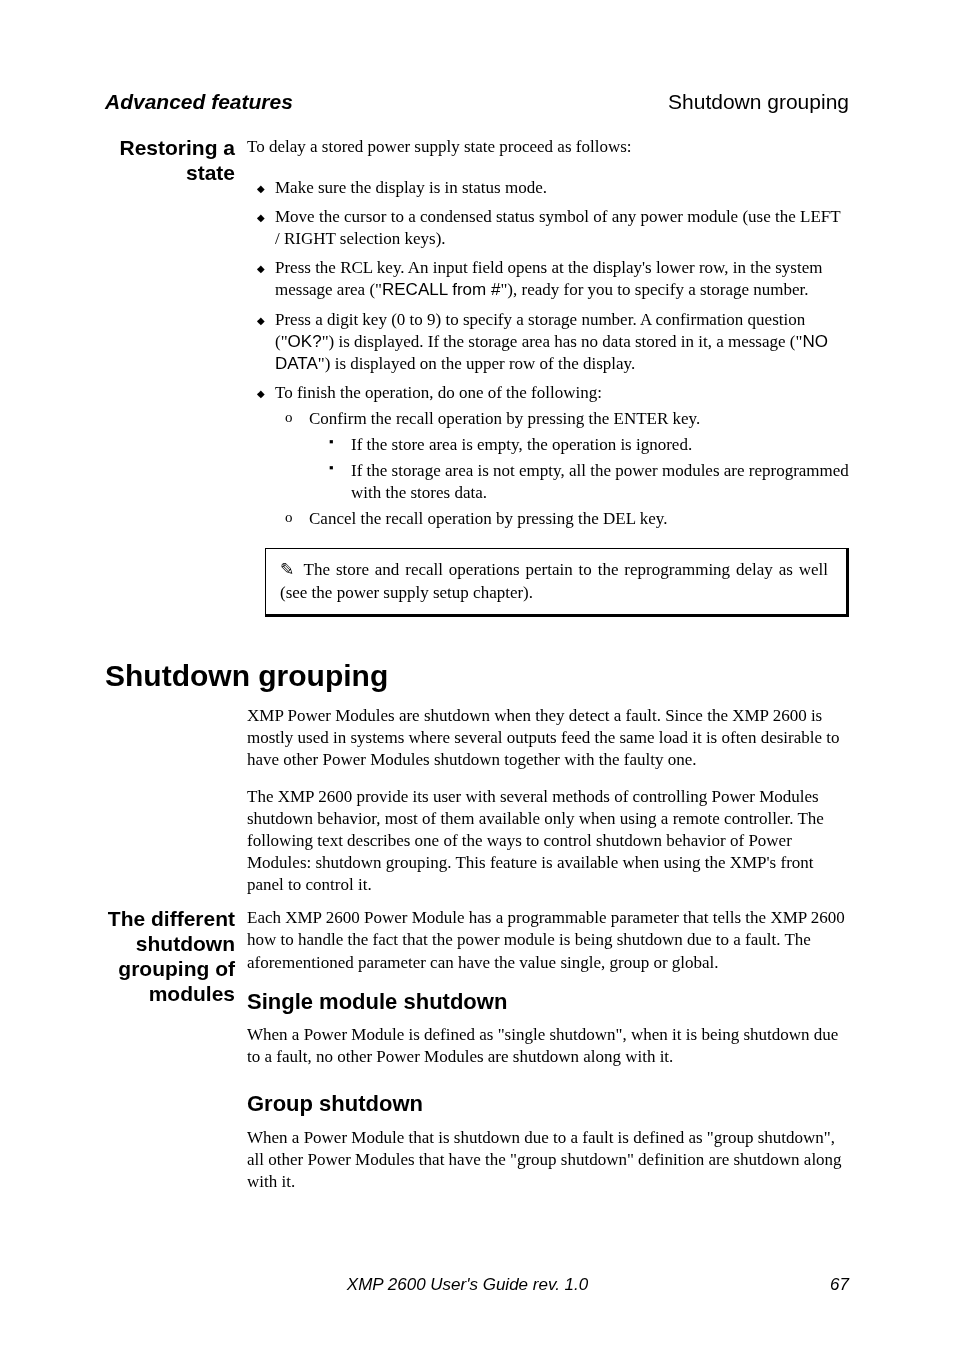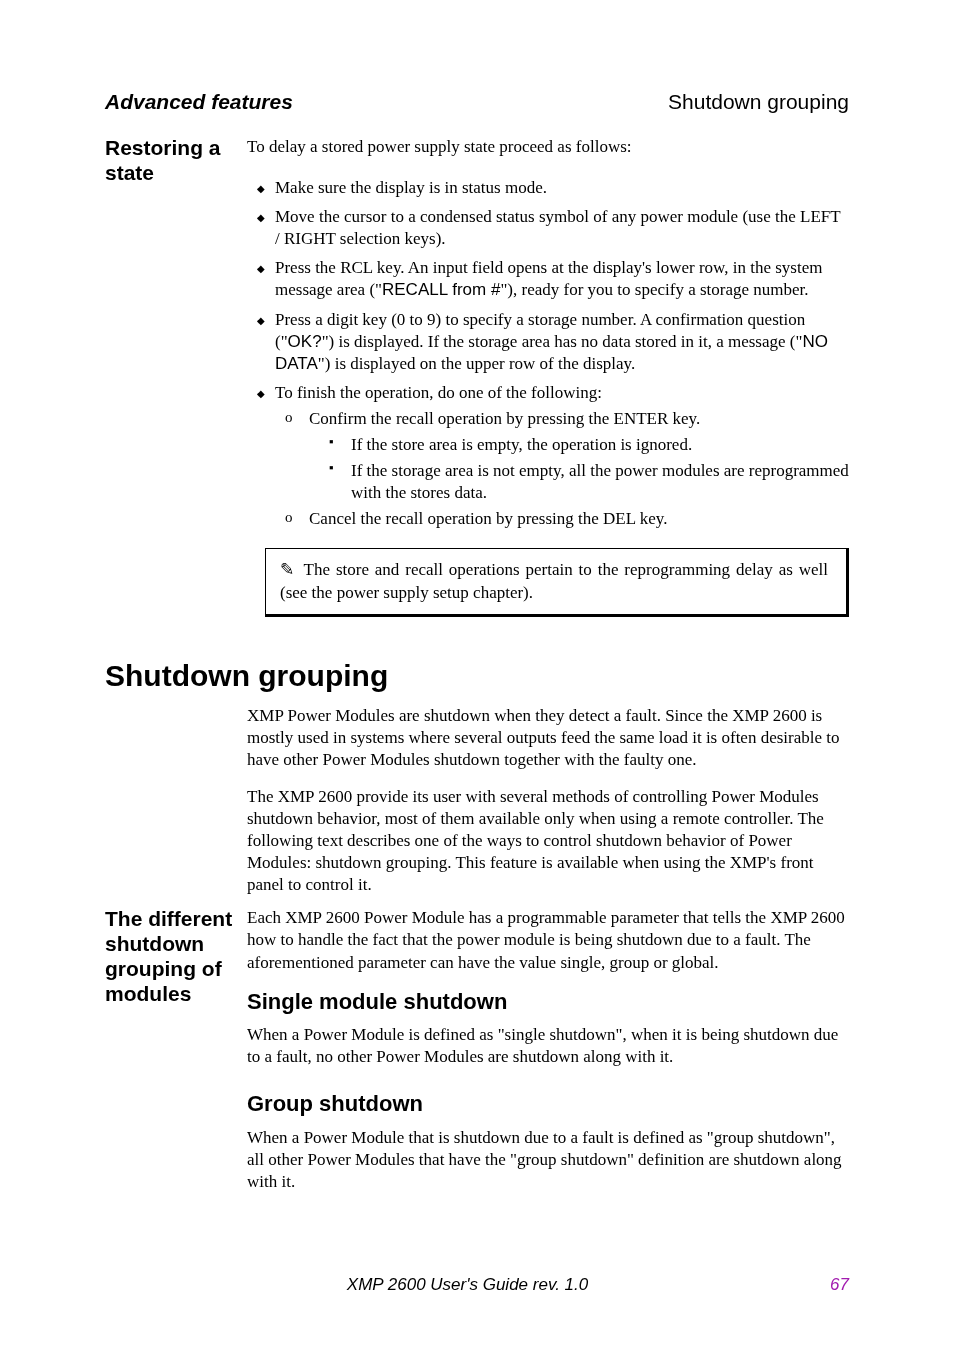--- a/index.html
+++ b/index.html
@@ -9,39 +9,39 @@
   background: #fff;
   font-family: "Times New Roman", Times, serif;
   color: #000;
   position: relative;
   padding: 90px 105px 60px 105px;
 }
 .hdr { display: flex; justify-content: space-between; font-family: "Century Gothic", Futura, sans-serif; font-size: 21px; margin-bottom: 22px; }
 .hdr-left { font-weight: bold; font-style: italic; }
 .hdr-right { font-style: normal; }
 .two-col { display: flex; }
-.side-label { width: 142px; padding-right: 12px; font-family: Arial, Helvetica, sans-serif; font-weight: bold; font-size: 21px; line-height: 1.18; }
+.side-label { width: 142px; text-align: right; padding-right: 12px; font-family: Arial, Helvetica, sans-serif; font-weight: bold; font-size: 21px; line-height: 1.18; }
 .body-col { flex: 1; font-size: 17px; line-height: 1.30; }
 .body-col p { margin-bottom: 7px; }
 ul.diamond { list-style: none; padding-left: 28px; margin-top: 19px; }
 ul.diamond > li { position: relative; margin-bottom: 7px; padding-left: 0; }
 ul.diamond > li::before { content: "◆"; font-size: 10px; position: absolute; left: -18px; top: 5px; }
 ul.circle { list-style: none; padding-left: 34px; margin-top: 4px; }
 ul.circle > li { position: relative; margin-bottom: 4px; }
 ul.circle > li::before { content: "o"; font-family: "Times New Roman"; position: absolute; left: -24px; top: 0; font-size: 15px; }
 ul.square { list-style: none; padding-left: 42px; margin-top: 4px; }
 ul.square > li { position: relative; margin-bottom: 4px; }
 ul.square > li::before { content: "▪"; position: absolute; left: -22px; top: 0; font-size: 13px; }
 .mono { font-family: Arial, Helvetica, sans-serif; }
 .note-box { border: 1.5px solid #000; border-right: 3px solid #000; border-bottom: 3px solid #000; margin: 18px 0 0 18px; padding: 10px 18px 10px 14px; text-align: justify; position: relative; }
 .note-box .hand { display: inline-block; width: 18px; }
 .h1 { font-family: Arial, Helvetica, sans-serif; font-weight: bold; font-size: 30px; margin: 42px 0 12px 0; }
 .h2 { font-family: Arial, Helvetica, sans-serif; font-weight: bold; font-size: 22px; margin: 14px 0 8px 0; }
 .footer { position: absolute; bottom: 56px; left: 105px; right: 105px; display: flex; justify-content: space-between; font-family: "Century Gothic", Futura, sans-serif; font-style: italic; font-size: 17px; gap: 42px; }
-.footer-right { color: #a21caf; }
+.footer-right { color: #000000; }
 .sect-gap { height: 8px; }
 </style>
 </head>
 <body>
 
 <div class="hdr">
   <span class="hdr-left">Advanced features</span>
   <span class="hdr-right">Shutdown grouping</span>
 </div>
 

